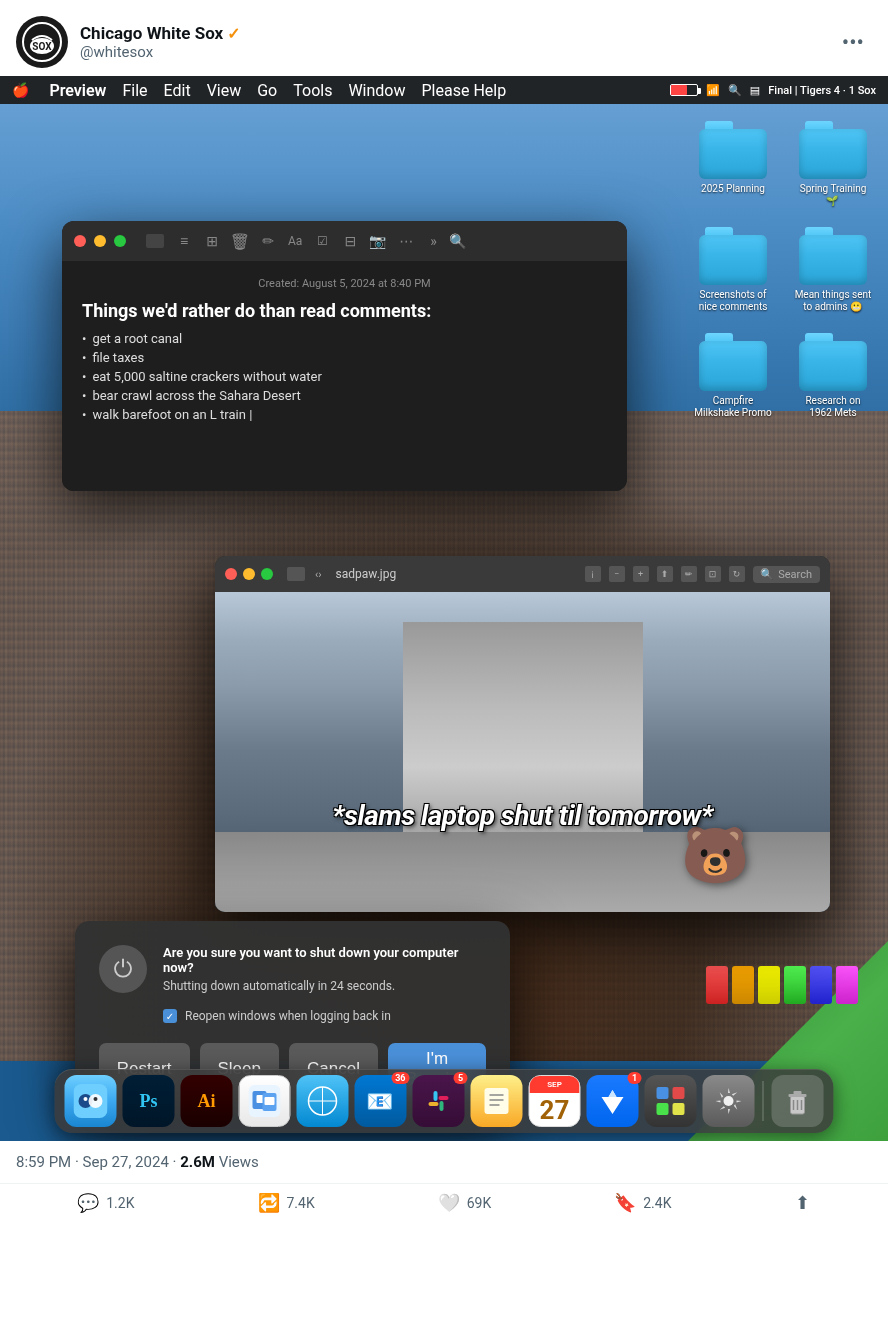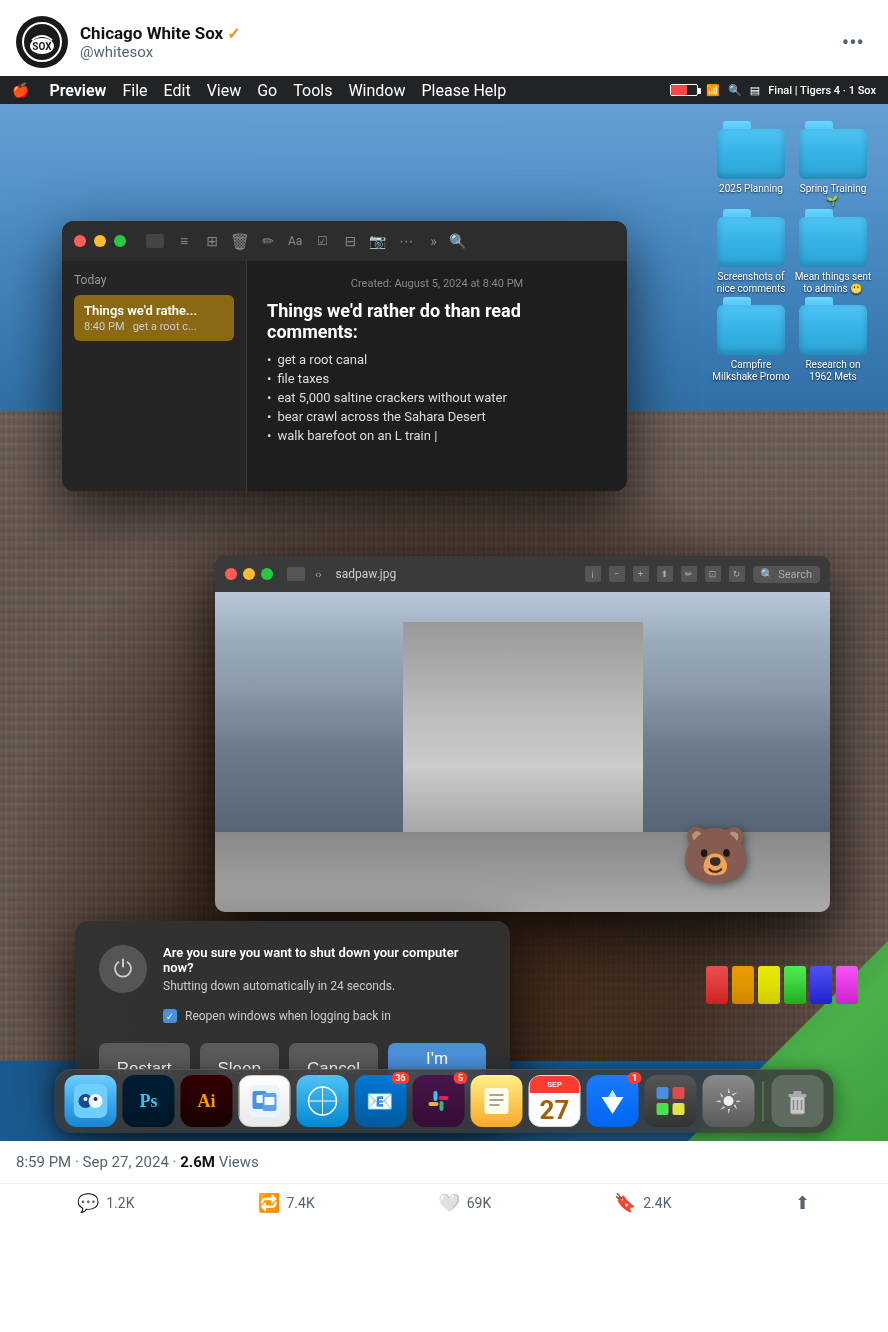--- a/index.html
+++ b/index.html
@@ -301,21 +301,21 @@
       flex-shrink: 0;
     }
 
     
     .desktop-folders {
       position: absolute;
       top: 45px;
       right: 15px;
       display: grid;
       grid-template-columns: repeat(2, 80px);
-      gap: 2px;
+      gap: 20px;
       z-index: 5;
     }
     .folder-item {
       display: flex;
       flex-direction: column;
       align-items: center;
       gap: 4px;
       cursor: pointer;
     }
     .folder-icon {
@@ -736,31 +736,20 @@
         <div style="color:#888;font-size:12px;">Aa</div>
         <div class="toolbar-icon" style="background:none;color:#888;font-size:12px;">☑</div>
         <div class="toolbar-icon" style="background:none;color:#888;font-size:14px;">⊟</div>
         <div class="toolbar-icon" style="background:none;color:#888;font-size:14px;">📷</div>
         <div class="toolbar-icon" style="background:none;color:#888;font-size:14px;">⋯</div>
         <div style="margin-left:4px;color:#888;font-size:14px;">»</div>
         <div style="color:#888;font-size:14px;">🔍</div>
       </div>
     </div>
     <div class="notes-content">
-      <div class="notes-sidebar">
-        <div class="notes-sidebar-header">Today</div>
-        <div class="notes-sidebar-item">
-          <div class="notes-sidebar-item-title">Things we'd rathe...</div>
-          <div class="notes-sidebar-item-meta">
-            <span>8:40 PM</span>
-            &nbsp;
-            <span>get a root c...</span>
-          </div>
-        </div>
-      </div>
       <div class="notes-main">
         <div class="notes-created">Created: August 5, 2024 at 8:40 PM</div>
         <div class="notes-title">Things we'd rather do than read comments:</div>
         <ul class="notes-list">
           <li>get a root canal</li>
           <li>file taxes</li>
           <li>eat 5,000 saltine crackers without water</li>
           <li>bear crawl across the Sahara Desert</li>
           <li>walk barefoot on an L train |</li>
         </ul>
@@ -793,20 +782,21 @@
     <div class="preview-image-area">
 
       <div style="position:absolute;inset:0;background:linear-gradient(180deg, #b8c8d8 0%, #9aabbb 15%, #8a9aaa 30%, #6a7a8a 50%, #5a6a7a 70%, #4a5a6a 85%, #3a4a5a 100%);"></div>
 
       <div style="position:absolute;bottom:0;left:50%;transform:translateX(-50%);width:240px;height:290px;background:linear-gradient(180deg,#999 0%,#bbb 30%,#ccc 50%,#aaa 70%,#888 100%);"></div>
 
       <div style="position:absolute;bottom:0;left:0;right:0;height:80px;background:linear-gradient(180deg,#888 0%,#aaa 100%);"></div>
 
       <div style="position:absolute;bottom:25px;right:80px;font-size:55px;filter:drop-shadow(2px 2px 4px rgba(0,0,0,0.5));">🐻</div>
 
+      <div class="meme-text">*slams laptop shut til tomorrow*</div>
     </div>
   </div>
 
   <div class="shutdown-dialog">
     <div class="dialog-header">
       <div class="power-icon-circle">
         <span class="power-icon">⏻</span>
       </div>
       <div class="dialog-text">
         <div class="dialog-title">

